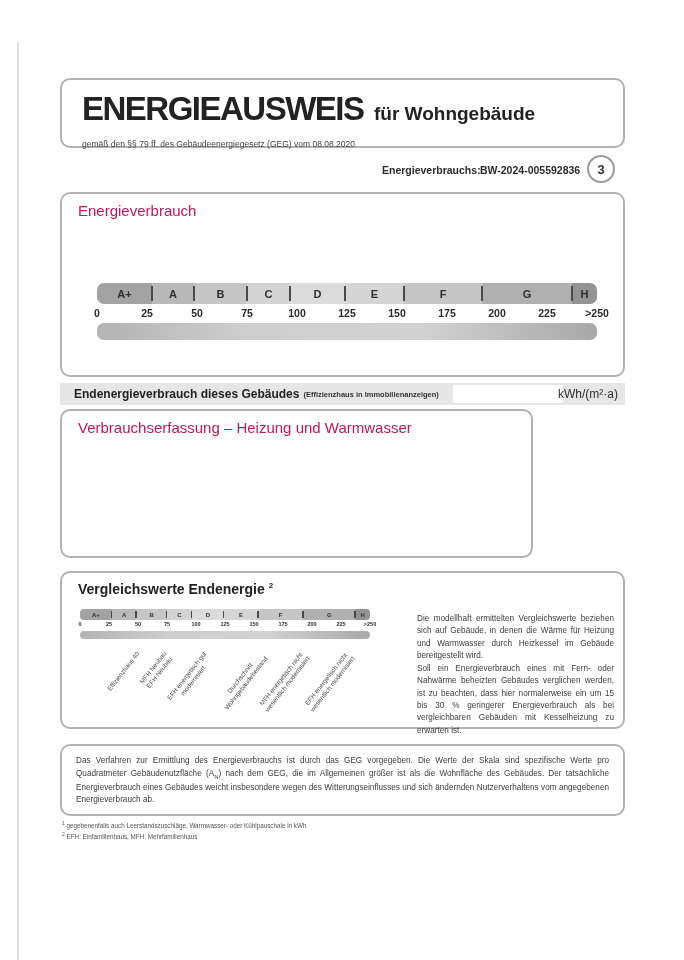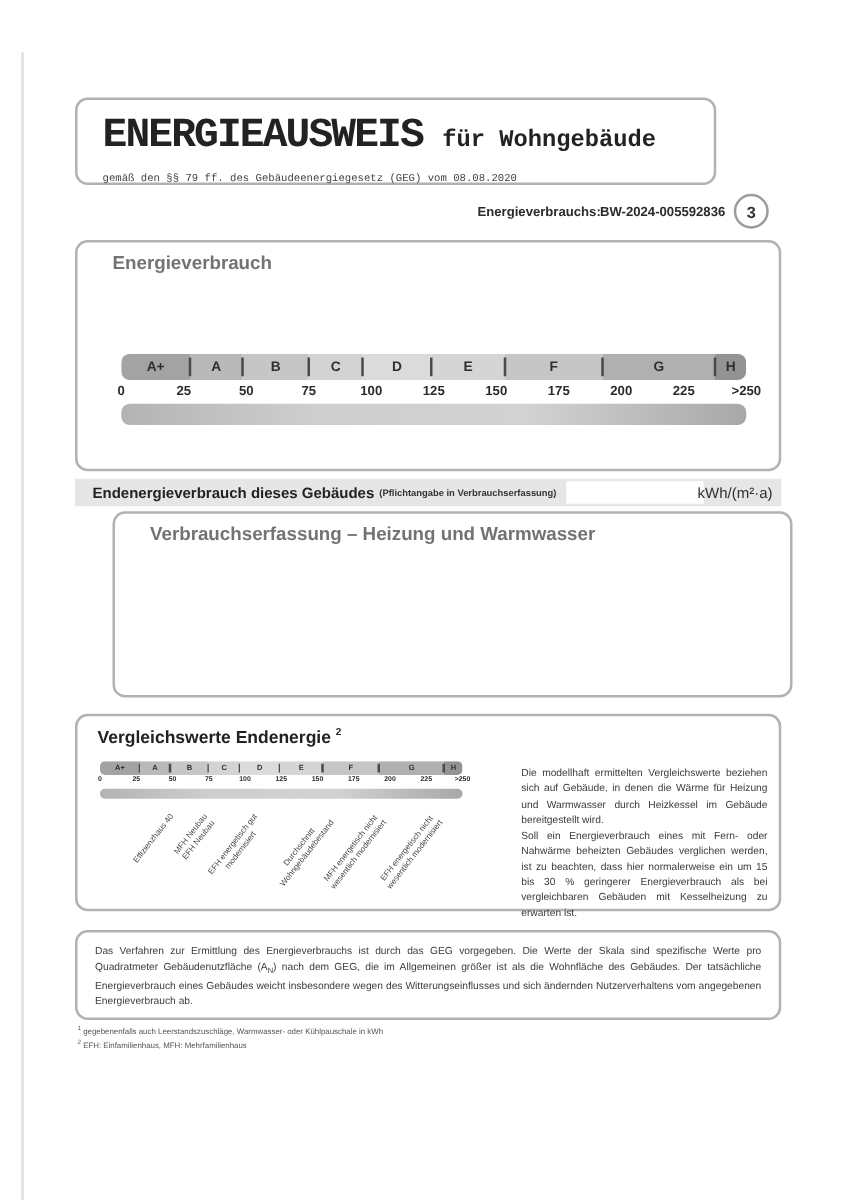--- a/index.html
+++ b/index.html
@@ -4,35 +4,35 @@
 <style>
   * { margin:0; padding:0; box-sizing:border-box; }
   html,body { width:684px; height:960px; }
   body { font-family:"Liberation Sans", sans-serif; background:#ffffff; color:#2e2e2e; position:relative; overflow:hidden; }
 
   .scan-line-left { position:absolute; left:17px; top:42px; width:2px; height:918px; background:#e0e0e0; }
 
   .box { position:absolute; border:2px solid #b2b2b2; border-radius:10px; background:#fff; }
 
   
-  .header-box { left:60px; top:78px; width:513px; height:70px; padding:10px 0 0 20px;font-family:Liberation Mono, monospace; }
+  .header-box { left:60px; top:78px; width:565px; height:70px; padding:10px 0 0 20px; }
   .main-title { font-size:33px; font-weight:bold; letter-spacing:-1.5px; color:#222; display:inline-block; }
   .title-suffix { font-size:19px; font-weight:bold; color:#222; display:inline-block; margin-left:6px; }
   .header-subtitle { font-size:8.5px; color:#444; margin-top:11px; }
 
   
   .section-row { position:absolute; left:75px; top:157px; width:550px; height:28px; }
   .section-title { position:absolute; left:0; top:4px; font-size:14.5px; font-weight:bold; color:#222; }
   .reg-label { position:absolute; left:307px; top:7px; font-size:10.5px; font-weight:bold; color:#2b2b2b; }
   .reg-value { position:absolute; left:405px; top:7px; font-size:10.5px; font-weight:bold; color:#2b2b2b; }
   .page-circle { position:absolute; left:512px; top:-2px; width:28px; height:28px; border:2.5px solid #9c9c9c; border-radius:50%; display:flex; align-items:center; justify-content:center; font-size:13px; font-weight:bold; color:#333; }
 
   
   .energie-box { left:60px; top:192px; width:565px; height:185px; }
-  .box-title { position:absolute; left:28px; top:8px; font-size:15px; font-weight:bold; color:#737373; }
+  .box-title { position:absolute; left:16px; top:8px; font-size:15px; font-weight:normal; color:#be185d; }
 
   .scale-wrap { position:absolute; }
   .scale-wrap.big { left:35px; top:89px; width:500px; }
   .scale-bar { display:flex; width:100%; border-radius:7px; overflow:hidden; }
   .big .scale-bar { height:21px; }
   .scale-bar > div { position:relative; display:flex; align-items:center; justify-content:center; color:#2f2f2f; }
   .big .scale-bar > div { font-size:11px; font-weight:600; }
   .scale-bar > div + div::before { content:""; position:absolute; left:-1px; top:15%; height:70%; width:2px; background:#4a4a4a; }
   .scale-bar > div:nth-child(1){width:11%;} .scale-bar > div:nth-child(2){width:8.4%;}
   .scale-bar > div:nth-child(3){width:10.6%;} .scale-bar > div:nth-child(4){width:8.6%;}
@@ -47,21 +47,21 @@
   .big .pointer-bar { height:17px; margin-top:2px; }
 
   
   .end-strip { position:absolute; left:60px; top:383px; width:565px; height:22px; background:#e6e6e6; display:flex; align-items:center; }
   .end-label { font-size:12px; font-weight:bold; color:#222; margin-left:14px; white-space:nowrap; }
   .end-note { font-size:7.5px; font-weight:bold; color:#333; margin-left:4px; white-space:nowrap; }
   .end-value-box { position:absolute; left:393px; top:2px; width:110px; height:18px; background:#ffffff; font-size:11px; text-align:right; color:#222; }
   .end-unit { position:absolute; right:7px; top:4px; font-size:12px; color:#2f2f2f;text-align:right; }
 
   
-  .verbrauch-box { left:60px; top:409px; width:544px; height:149px;margin-left:30px; }
+  .verbrauch-box { left:60px; top:409px; width:473px; height:149px; }
 
   
   .vergleich-box { left:60px; top:571px; width:565px; height:158px; }
   .vergleich-title { position:absolute; left:16px; top:8px; font-size:14px; font-weight:bold; color:#222; }
   .vergleich-title sup { font-size:8px; }
   .scale-wrap.sm { left:18px; top:36px; width:290px; }
   .sm .scale-bar { height:11px; border-radius:4px; }
   .sm .scale-bar > div { font-size:6px; font-weight:600; }
   .sm .scale-bar > div + div::before { width:1.5px; }
   .sm .scale-ticks { height:8px; margin-top:1px; }
@@ -127,21 +127,21 @@
       <span style="left:80%">200</span>
       <span style="left:90%">225</span>
       <span style="left:100%">&gt;250</span>
     </div>
     <div class="pointer-bar"></div>
   </div>
 </div>
 
 <div class="end-strip">
   <span class="end-label">Endenergieverbrauch dieses Gebäudes</span>
-  <span class="end-note">(Pflichtangabe in Verbrauchserfassung)</span>
+  <span class="end-note">(Effizienzhaus in Immobilienanzeigen)</span>
   <span class="end-value-box"></span>
   <span class="end-unit">kWh/(m²·a)</span>
 </div>
 
 <div class="box verbrauch-box">
   <div class="box-title">Verbrauchserfassung – Heizung und Warmwasser</div>
 </div>
 
 <div class="box vergleich-box">
   <div class="vergleich-title">

